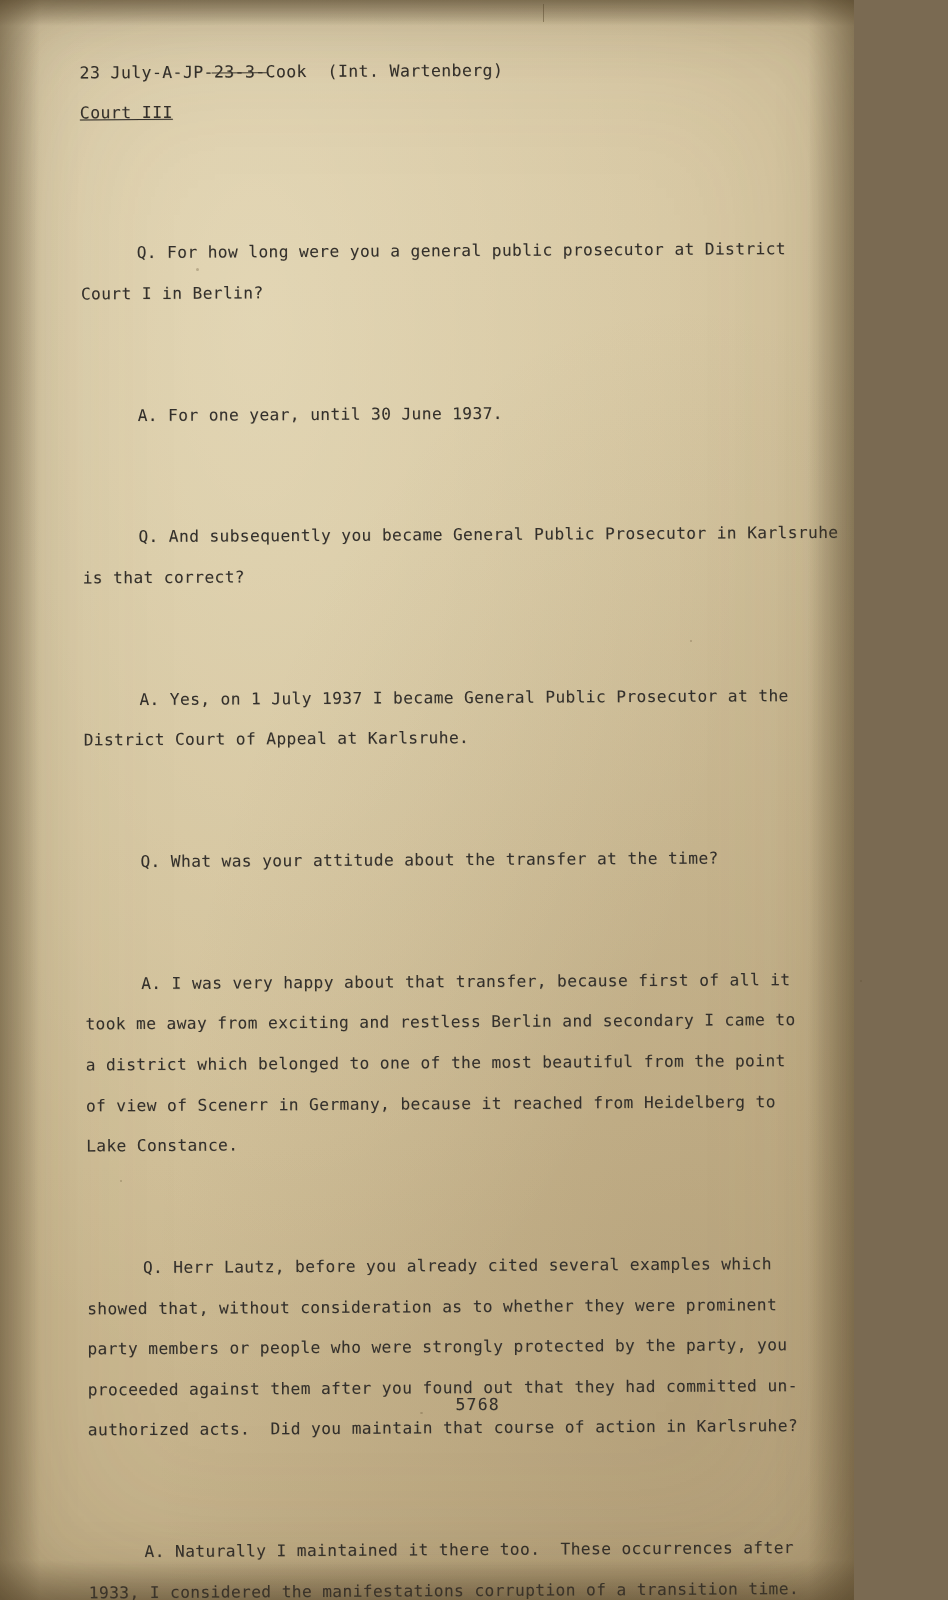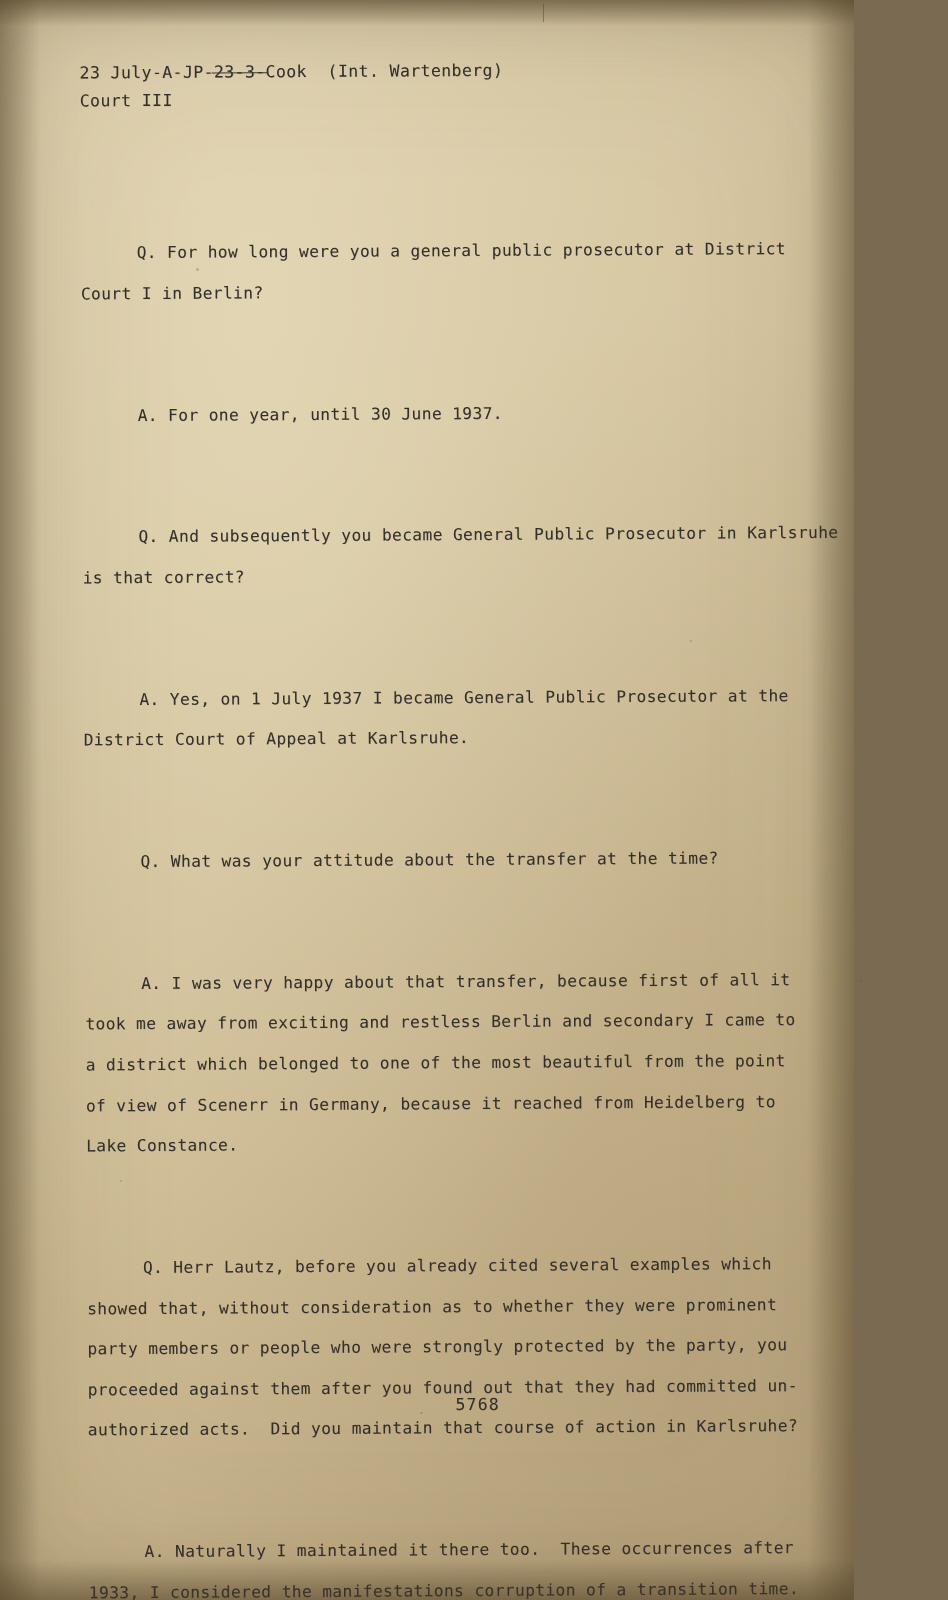--- a/index.html
+++ b/index.html
@@ -83,21 +83,21 @@
 
   .hdr {
     position: absolute;
     left: 84px;
     font-size: 16.5px;
     letter-spacing: 0.4px;
     white-space: pre;
     line-height: 1.2;
   }
   .hdr-line1 { top: 61px; }
-  .hdr-line2 { top: 89px; }
+  .hdr-line2 { top: 101px; text-decoration: underline; }
   .strike {
     position: relative;
   }
   .strike::after {
     content: "";
     position: absolute;
     left: -2px;
     right: -2px;
     top: 52%;
     height: 1.5px;

